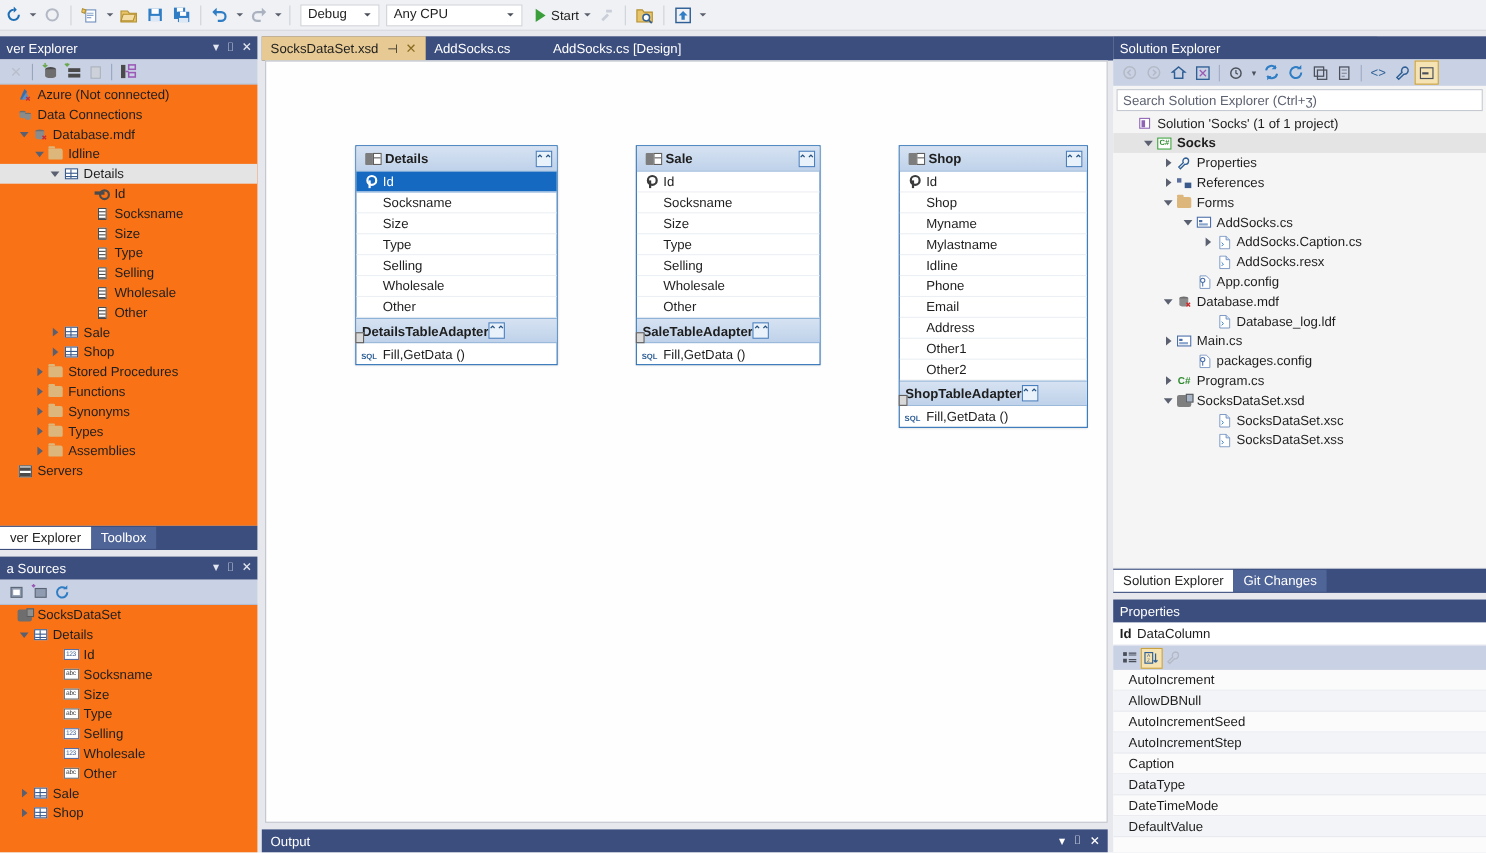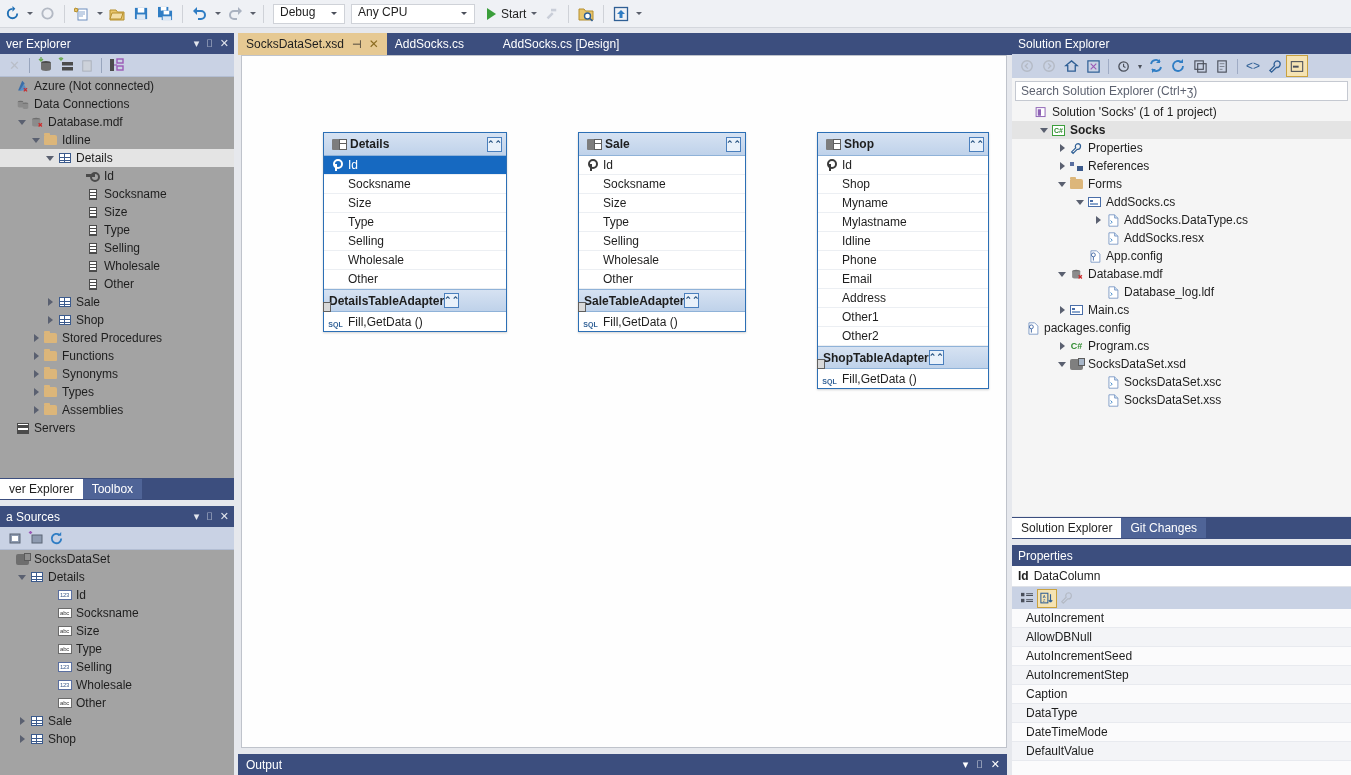--- a/index.html
+++ b/index.html
@@ -54,21 +54,21 @@
   }
   .tw-title .t { flex:1; }
   .tw-title .btns { display:flex; align-items:center; padding-right:5px; gap:7px; }
   .tw-title .btns span { font-size:11px; line-height:1; color:#e3e6ee; }
   .tw-strip {
     height:23px; background:#c9d2e4; display:flex; align-items:center; padding-left:4px;
     border-bottom:1px solid #b3bed3;
   }
   .tw-strip .i { width:21px;height:21px;display:flex;align-items:center;justify-content:center; }
   .tw-strip .sep { width:1px;height:15px;background:#98a5bd;margin:0 4px; }
-  .tw-body { background:#a3a3a3; overflow:hidden; }
+  .tw-body { background:#f97316; overflow:hidden; }
 
   
   .trow { height:18px; display:flex; align-items:center; white-space:nowrap; font-size:12px; }
   .trow.sel { background:#e4e4e4; }
   .exp { width:12px;height:18px;display:flex;align-items:center;justify-content:center;flex:0 0 12px; }
   .exp.closed::after {
     content:"";width:0;height:0;border-top:4px solid transparent;border-bottom:4px solid transparent;
     border-left:5px solid #5a6070;
   }
   .exp.open::after {
@@ -953,21 +953,21 @@
         </div>
         <div class="trow" style="padding-left:80px">
           <span class="exp closed"></span>
           <span class="ico">
             <svg width="12" height="13" viewBox="0 0 14 16">
               <path d="M2 1h7l4 4v10H2z" fill="#fff" stroke="#6f8fbf"></path>
               <path d="M9 1v4h4" fill="#cfe0f2" stroke="#6f8fbf"></path>
               <path d="M4 8l2 2-2 2" stroke="#2f7dc4" stroke-width="1.1" fill="none"></path>
             </svg>
           </span>
-          <span class="tlbl" style="">AddSocks.DataType.cs</span>
+          <span class="tlbl" style="">AddSocks.Caption.cs</span>
         </div>
         <div class="trow" style="padding-left:80px">
           <span class="exp"></span>
           <span class="ico">
             <svg width="12" height="13" viewBox="0 0 14 16">
               <path d="M2 1h7l4 4v10H2z" fill="#fff" stroke="#6f8fbf"></path>
               <path d="M9 1v4h4" fill="#cfe0f2" stroke="#6f8fbf"></path>
               <path d="M4 8l2 2-2 2" stroke="#2f7dc4" stroke-width="1.1" fill="none"></path>
             </svg>
           </span>
@@ -1006,21 +1006,21 @@
           </span>
           <span class="tlbl" style="">Database_log.ldf</span>
         </div>
         <div class="trow" style="padding-left:44px">
           <span class="exp closed"></span>
           <span class="ico">
             <span class="i-form"></span>
           </span>
           <span class="tlbl" style="">Main.cs</span>
         </div>
-        <div class="trow" style="">
+        <div class="trow" style="padding-left:62px">
           <span class="exp"></span>
           <span class="ico">
             <svg width="12" height="13" viewBox="0 0 14 16">
               <path d="M2 1h7l4 4v10H2z" fill="#fff" stroke="#6f8fbf"></path>
               <circle cx="5" cy="6" r="2.4" fill="none" stroke="#4a6ea8" stroke-width="1.2"></circle>
               <path d="M5 8.4V13" stroke="#4a6ea8" stroke-width="1.2"></path>
             </svg>
           </span>
           <span class="tlbl" style="">packages.config</span>
         </div>

